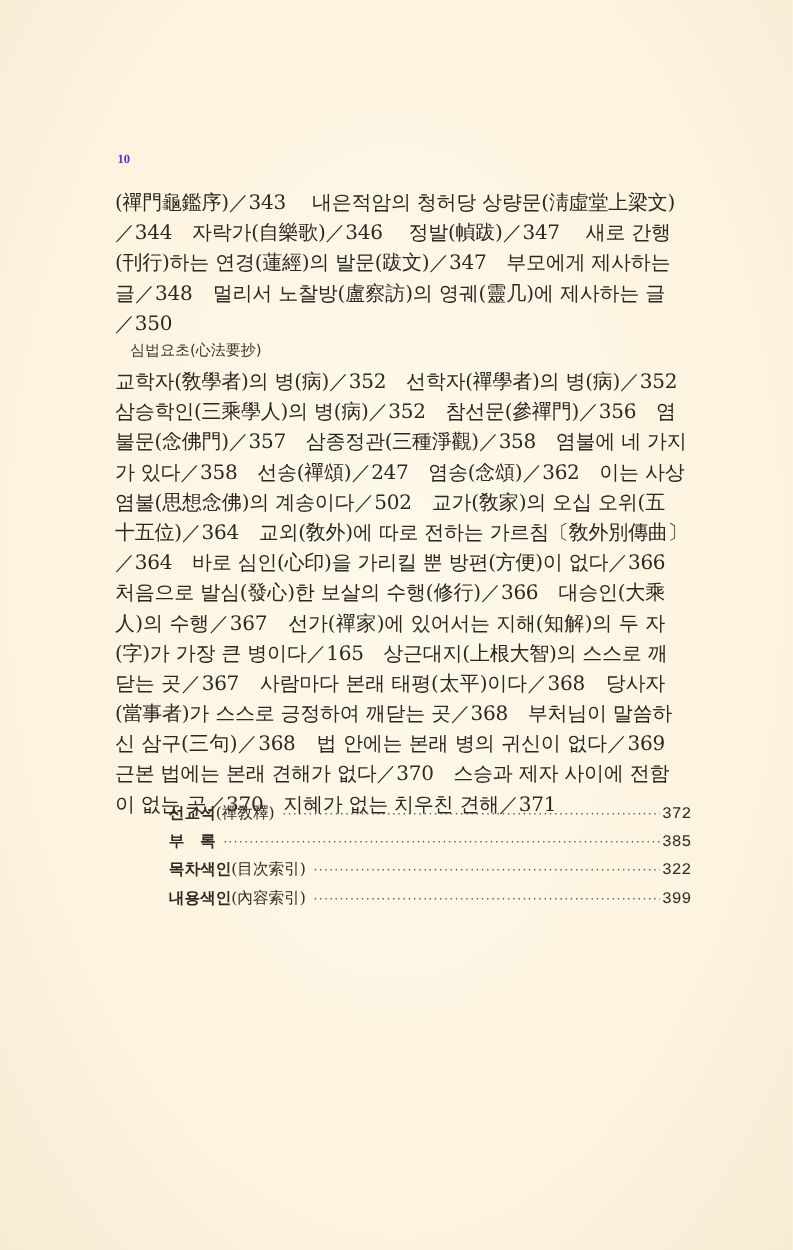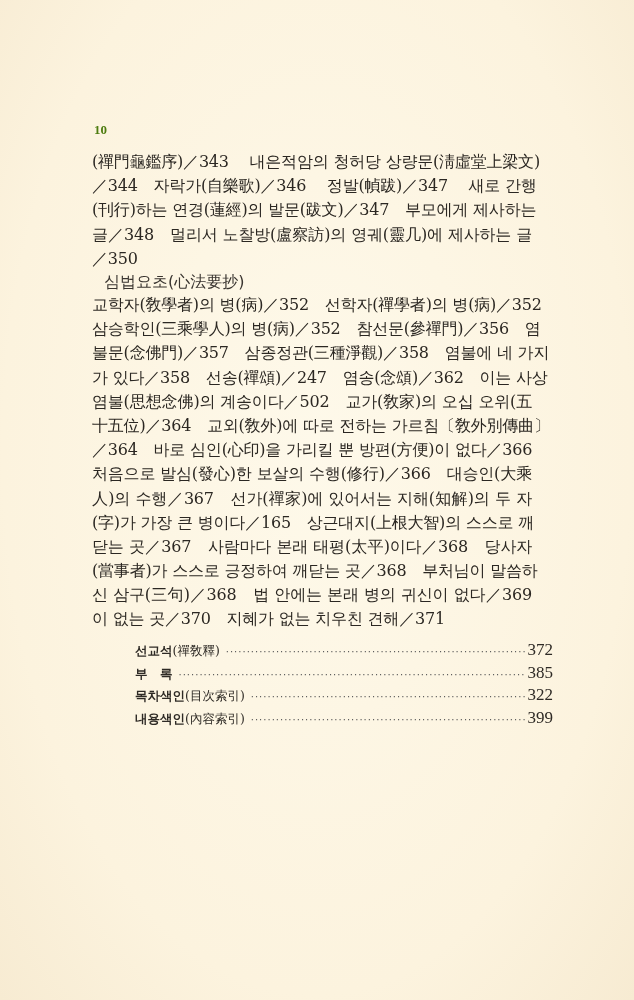--- a/index.html
+++ b/index.html
@@ -6,55 +6,55 @@
   body {
     width: 634px; height: 1000px; overflow: hidden;
     background: #fdf6e3;
     background-image: radial-gradient(ellipse at 50% 45%, #fef9ea 0%, #fcf3de 70%, #f7ebd2 100%);
     position: relative;
     font-family: "DejaVu Serif", "Liberation Serif", serif;
     color: #2b2722;
   }
   .page-number {
     position: absolute; left: 94px; top: 122px;
-    font-family: "Liberation Serif", serif; font-weight: bold; font-size: 13px;
-    color: #4d7c0f;
+    font-family: "Liberation Serif", serif; font-weight: bold; font-size: 10px;
+    color: #6d28d9;
   }
   .block {
     position: absolute; left: 92px; width: 440px;
   }
   .line {
     height: 24.2px; line-height: 24.2px; font-size: 16px;
     white-space: nowrap; letter-spacing: -0.2px;
     text-align: justify; text-align-last: justify;
   }
   .line.last { text-align-last: left; }
   #block1 { top: 150px; }
   .section-header {
     position: absolute; left: 104px; top: 272px;
-    font-family: "DejaVu Sans", sans-serif; font-size: 16px; color: #3a3530;
+    font-family: "DejaVu Sans", sans-serif; font-size: 12px; color: #3a3530;
   }
   #block2 { top: 293px; }
   .toc {
     position: absolute; left: 115px; top: 639px; width: 438px;
     font-family: "DejaVu Sans", sans-serif; font-size: 12.5px; color: #2e2a25;
   }
   .toc-row {
     display: flex; align-items: baseline; height: 22.5px; line-height: 22.5px;
   }
   .toc-title { white-space: nowrap; font-weight: bold; margin-left: 20px; }
   .toc-title .hanja { font-weight: normal; font-family: "DejaVu Serif", serif; }
   .toc-dots {
     flex: 1; overflow: hidden; white-space: nowrap; margin: 0 2px 0 6px;
     color: #555; letter-spacing: 1px; font-size: 10px;
   }
   .toc-dots::before {
     content: "··························································································································";
   }
-  .toc-page { font-family: Liberation Serif, serif; font-size: 17px; }
+  .toc-page { font-family: Liberation Mono, monospace; font-size: 13px; }
 </style>
 </head>
 <body>
 
 <div class="page-number">10</div>
 
 <div class="block" id="block1">
   <div class="line">(禪門龜鑑序)／343　 내은적암의 청허당 상량문(淸虛堂上梁文)</div>
   <div class="line">／344　자락가(自樂歌)／346　 정발(幀跋)／347　 새로 간행</div>
   <div class="line">(刊行)하는 연경(蓮經)의 발문(跋文)／347　부모에게 제사하는</div>
@@ -71,20 +71,21 @@
   <div class="line">가 있다／358　선송(禪頌)／247　염송(念頌)／362　이는 사상</div>
   <div class="line">염불(思想念佛)의 계송이다／502　교가(敎家)의 오십 오위(五</div>
   <div class="line">十五位)／364　교외(敎外)에 따로 전하는 가르침〔敎外別傳曲〕</div>
   <div class="line">／364　바로 심인(心印)을 가리킬 뿐 방편(方便)이 없다／366</div>
   <div class="line">처음으로 발심(發心)한 보살의 수행(修行)／366　대승인(大乘</div>
   <div class="line">人)의 수행／367　선가(禪家)에 있어서는 지해(知解)의 두 자</div>
   <div class="line">(字)가 가장 큰 병이다／165　상근대지(上根大智)의 스스로 깨</div>
   <div class="line">닫는 곳／367　사람마다 본래 태평(太平)이다／368　당사자</div>
   <div class="line">(當事者)가 스스로 긍정하여 깨닫는 곳／368　부처님이 말씀하</div>
   <div class="line">신 삼구(三句)／368　법 안에는 본래 병의 귀신이 없다／369</div>
+  <div class="line">근본 법에는 본래 견해가 없다／370　스승과 제자 사이에 전함</div>
   <div class="line last">이 없는 곳／370　지혜가 없는 치우친 견해／371</div>
 </div>
 
 <div class="toc">
   <div class="toc-row">
     <span class="toc-title"><span>선교석</span><span class="hanja">(禪敎釋)</span></span>
     <span class="toc-dots"></span>
     <span class="toc-page">372</span>
   </div>
   <div class="toc-row">

